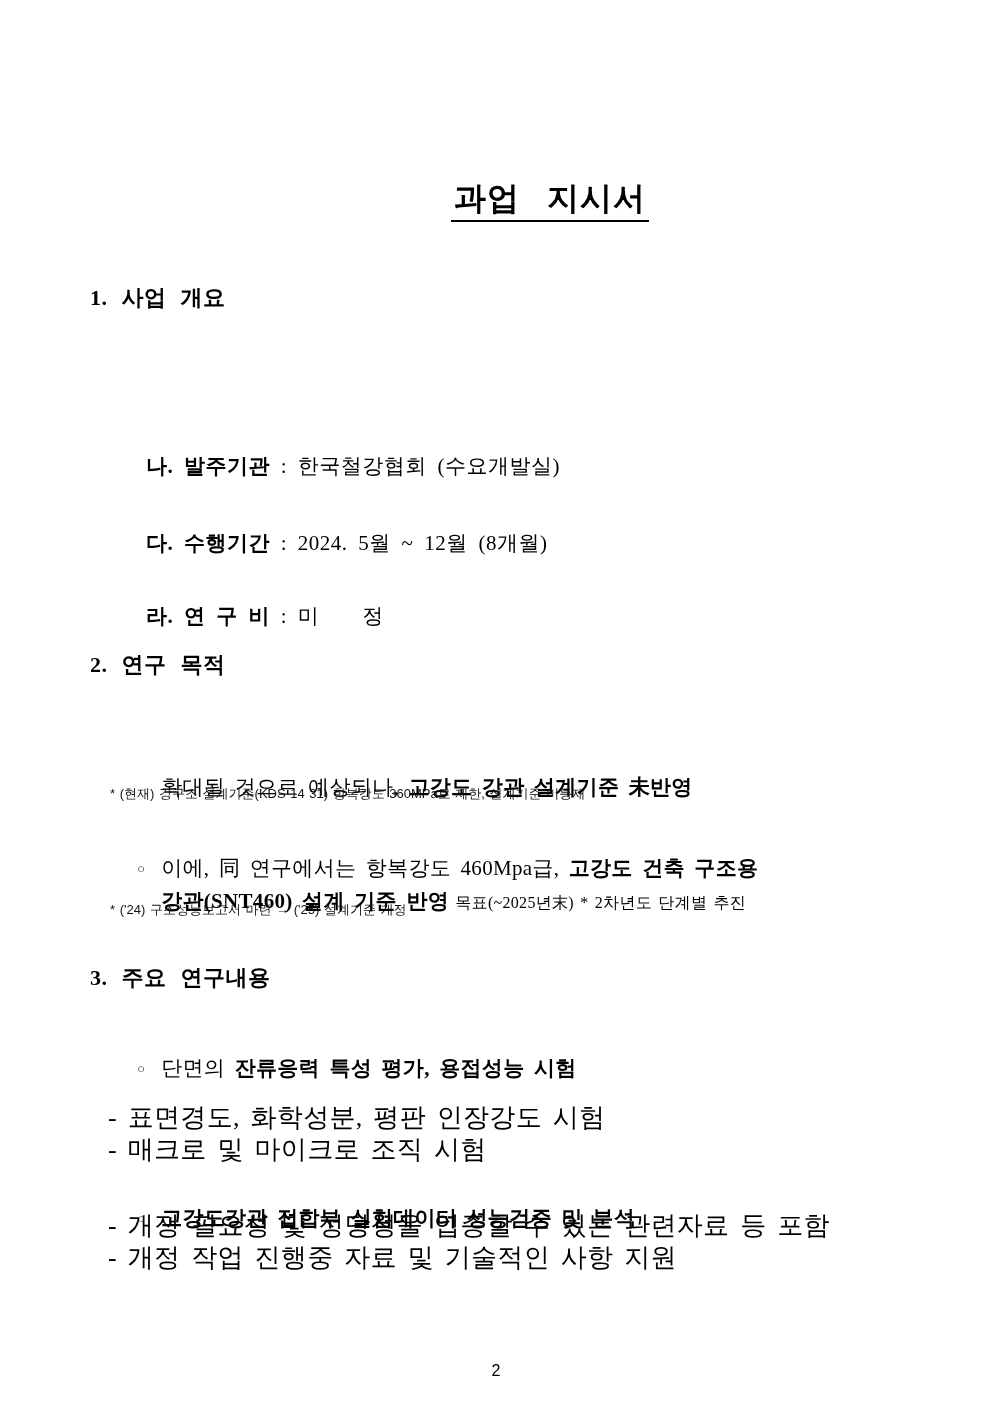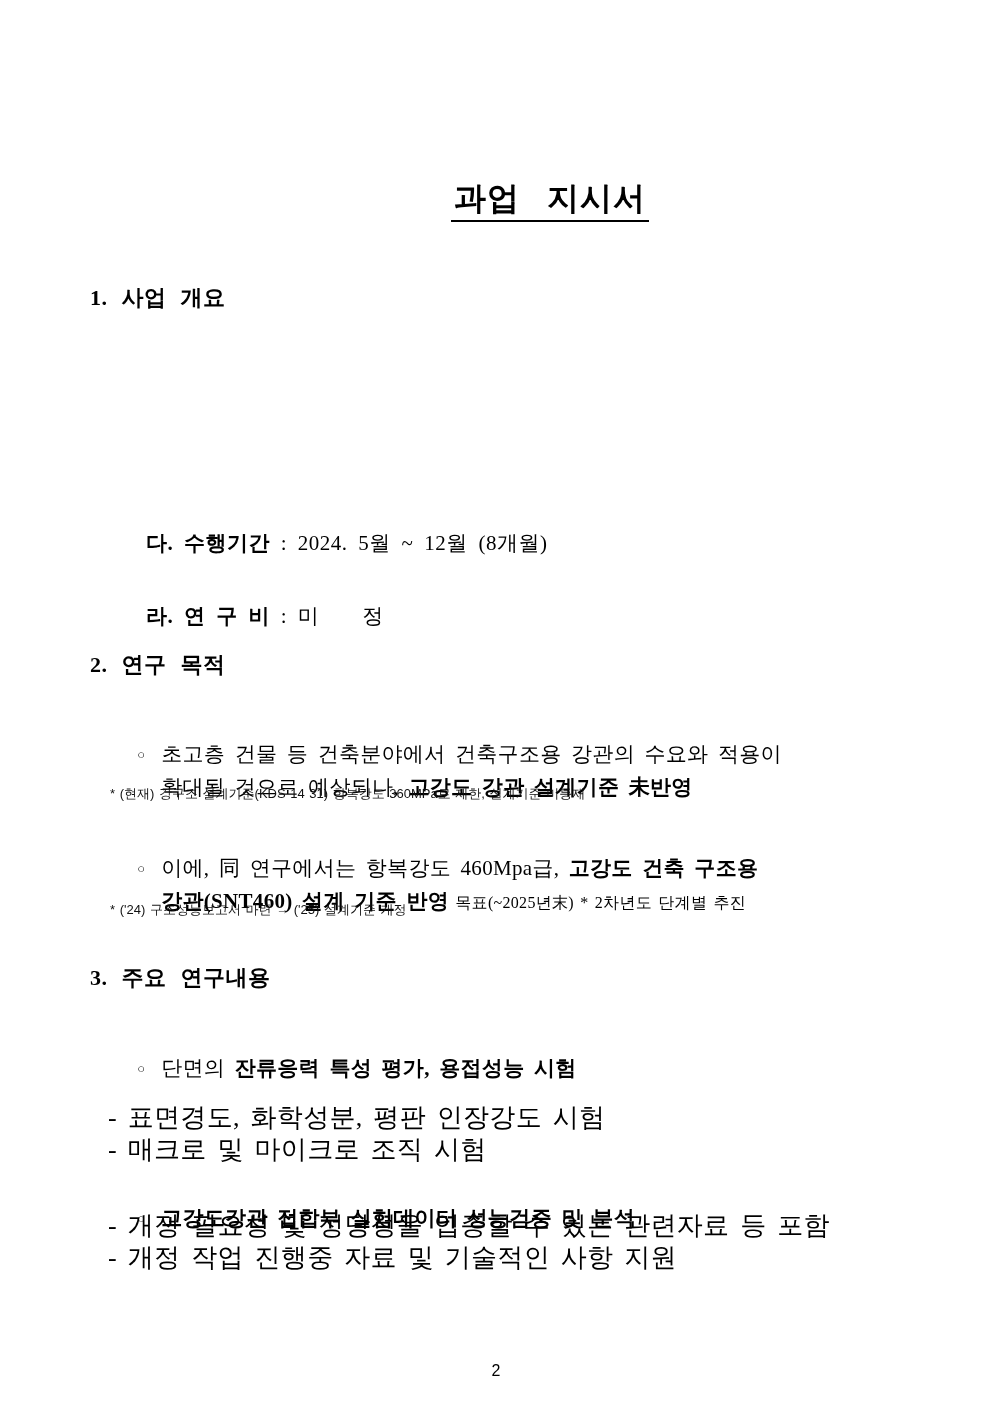--- a/index.html
+++ b/index.html
@@ -85,32 +85,32 @@
 <body>
 
 <div class="page">
 
   <div class="line title">
     <span class="underline">과업 지시서</span>
   </div>
 
   <div class="line heading" style="top:272px">1. 사업 개요</div>
 
+  <div class="line row" style="top:415px">
+    <span class="lbl">나. 발주기관</span><span class="val"> : 한국철강협회 (수요개발실)</span>
+  </div>
   <div class="line row" style="top:492px">
     <span class="lbl">다. 수행기간</span><span class="val"> : 2024. 5월 ~ 12월 (8개월)</span>
   </div>
   <div class="line row" style="top:565px">
     <span class="lbl">라. 연 구 비</span><span class="val"> : 미    정</span>
   </div>
 
   <div class="line heading" style="top:639px">2. 연구 목적</div>
 
-  <div class="line bullet" style="top:703px">
-    <span class="marker">○</span><span>초고층 건물 등 건축분야에서 건축구조용 강관의 수요와 적용이</span>
-  </div>
   <div class="line cont" style="top:736px">
     <span>확대될 것으로 예상되나, </span><span class="b">고강도 강관 설계기준 未반영</span>
   </div>
   <div class="line note" style="top:774px">* (현재) 강구조 설계기준(KDS 14 31) 항복강도 360MPa로 제한, 설계기준 미등재</div>
 
   <div class="line bullet" style="top:817px">
     <span class="marker">○</span><span>이에, 同 연구에서는 항복강도 460Mpa급, </span><span class="b">고강도 건축 구조용</span>
   </div>
   <div class="line cont" style="top:850px">
     <span class="b">강관(SNT460) 설계 기준 반영</span><span class="small"> 목표(~2025년末) * 2차년도 단계별 추진</span>

